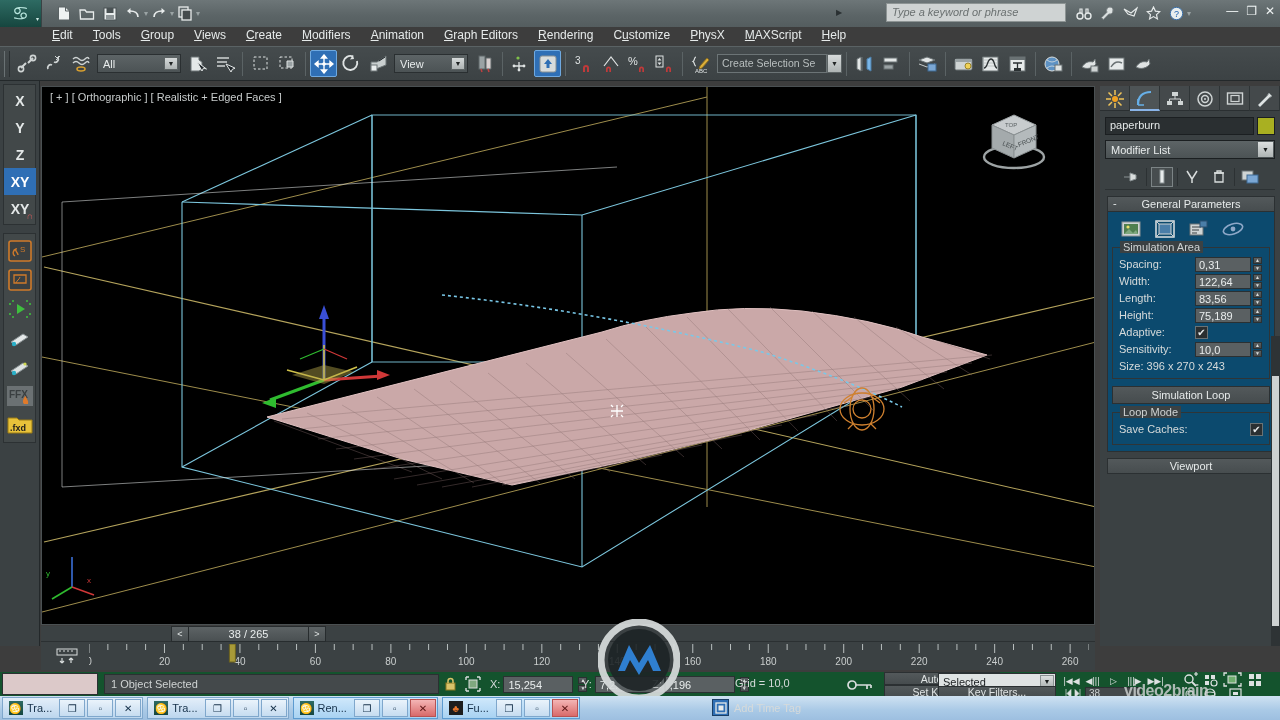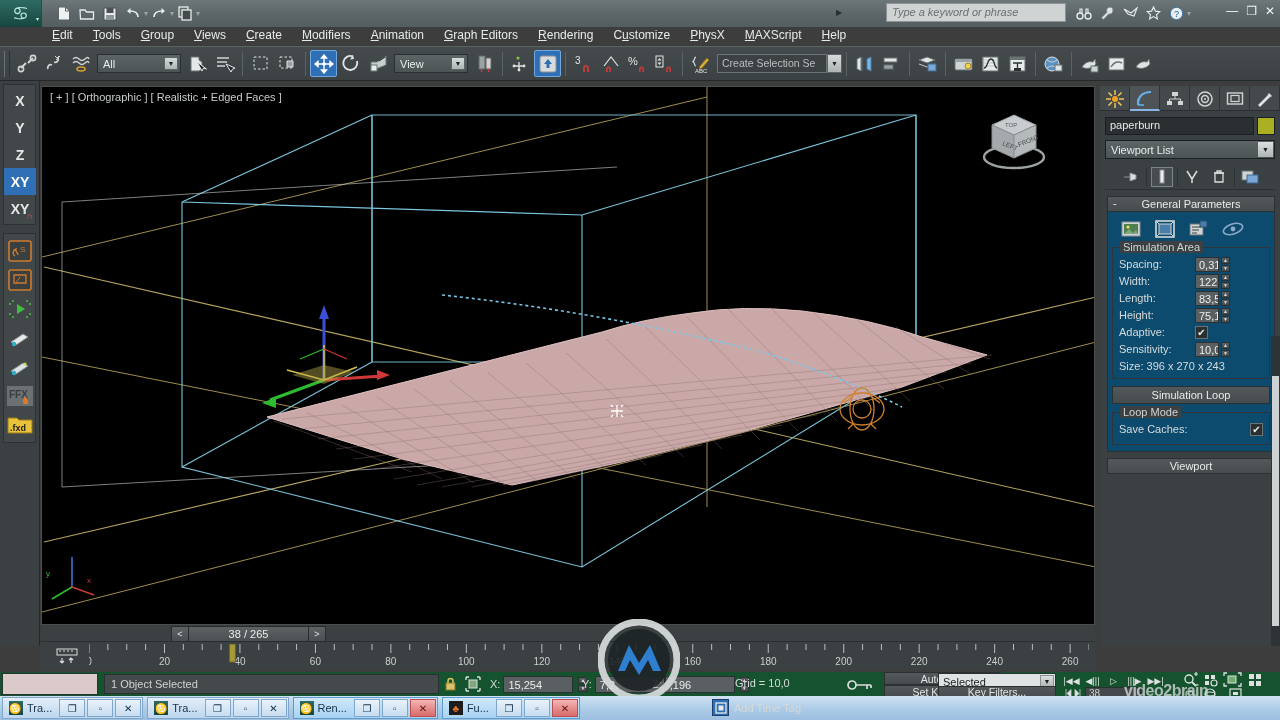--- a/index.html
+++ b/index.html
@@ -151,21 +151,21 @@
   }
   .rollhdr .minus{position:absolute;left:5px;top:0px;}
   .rollbody{border:1px solid #2b3032;border-top:none;background:#0c4a6e;padding:5px 4px 6px 4px;}
   .iconrow{display:flex;align-items:center;gap:12px;padding:2px 4px 6px 8px;}
   .iconrow .ri{width:22px;height:20px;display:flex;align-items:center;justify-content:center;}
   .group{border:1px solid #2f3537;margin-top:2px;padding:8px 6px 6px 6px;position:relative;}
   .group > .glabel{position:absolute;left:7px;top:-7px;background:#3b4143;padding:0 3px;
     font-size:11px;color:#cfd3d3;}
   .prow{display:flex;align-items:center;height:16px;margin-bottom:1px;}
   .plabel{width:76px;font-size:11px;color:#d6dada;}
-  .pfield{width:24px;height:15px;background:#5a6062;border:1px solid #2b3032;
+  .pfield{width:56px;height:15px;background:#5a6062;border:1px solid #2b3032;
     color:#e9eded;font-size:11px;padding:0 3px;line-height:14px;overflow:hidden;white-space:nowrap;}
   .spin{width:9px;height:15px;margin-left:2px;display:flex;flex-direction:column;
     justify-content:space-between;}
   .spin i{display:block;width:9px;height:7px;background:linear-gradient(#5a6062,#454b4d);
     border:1px solid #2b3032;font-style:normal;font-size:5px;line-height:5px;text-align:center;color:#d9dddd;}
   .cbox{width:13px;height:13px;background:#2a2f31;border:1px solid #6a7274;
     color:#e8ecec;font-size:10px;line-height:11px;text-align:center;}
   .sizetext{font-size:11px;color:#d6dada;margin-top:3px;}
   .bigbtn{margin-top:7px;height:18px;background:linear-gradient(#53595b,#464c4e);
     border:1px solid #2b3032;display:flex;align-items:center;justify-content:center;
@@ -799,21 +799,21 @@
           </svg>
       </div>
     </div>
 
     <div class="namerow">
       <div class="namefield">paperburn</div>
       <div class="colorchip"></div>
     </div>
 
     <div class="modlist-combo">
-      <span>Viewport List</span>
+      <span>Modifier List</span>
       <span class="arr">▼</span>
     </div>
 
 
     <div class="modtools">
       <div class="mt">
         <svg width="18" height="16" viewBox="0 0 18 16">
             <path d="M2 8h6M8 4v8l6-2V6z" fill="#d9dddd" stroke="#8a9294"></path>
           </svg>
       </div>

